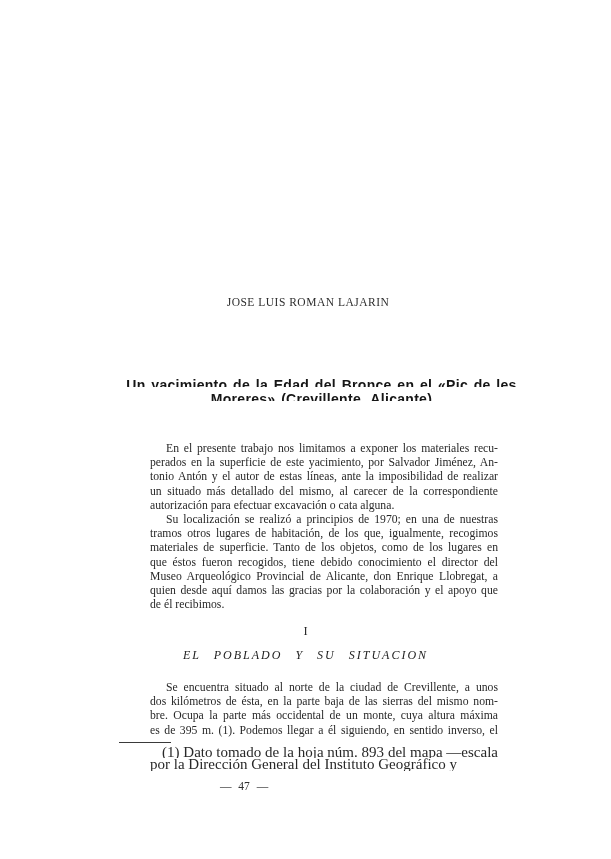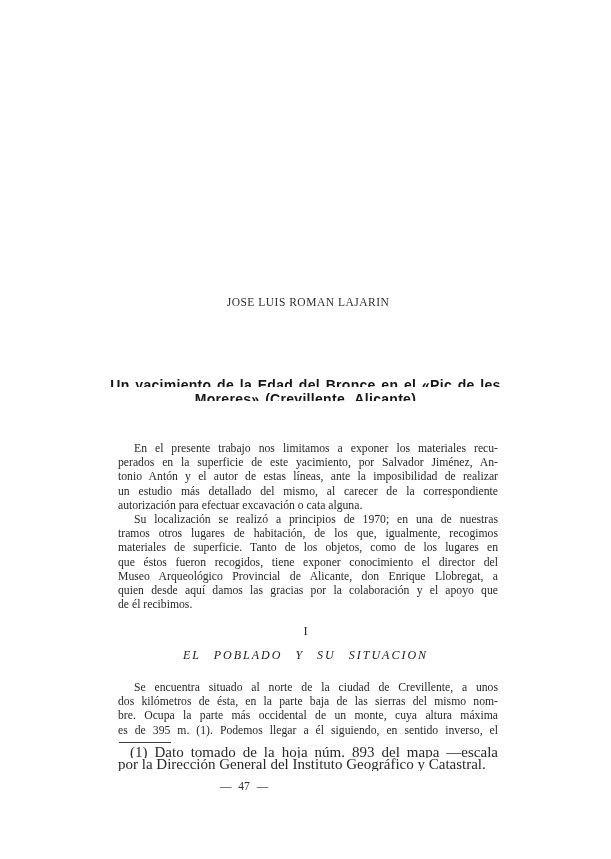--- a/index.html
+++ b/index.html
@@ -51,20 +51,21 @@
     position: absolute;
     left: 118px; width: 380px;
     font-size: 11.7px;
     line-height: 14.2px;
   }
   .body-a { top: 398px; }
   .body-b { top: 637px; }
   .tline {
     height: 14.2px;
     overflow: hidden;
+    padding-left: 32px;
   }
   .tline.just {
     text-align: justify;
     text-align-last: justify;
   }
   .para .tline:first-child { text-indent: 16px; }
   .section-number {
     position: absolute;
     top: 580px; left: 0; width: 611px;
     text-align: center;
@@ -115,28 +116,28 @@
   <div class="title">
       <div class="tline">Un yacimiento de la Edad del Bronce en el «Pic de les</div>
       <div class="tline">Moreres» (Crevillente, Alicante)</div>
     </div>
 
   <div class="body-block body-a">
     <div class="para">
         <div class="tline just">En el presente trabajo nos limitamos a exponer los materiales recu-</div>
         <div class="tline just">perados en la superficie de este yacimiento, por Salvador Jiménez, An-</div>
         <div class="tline just">tonio Antón y el autor de estas líneas, ante la imposibilidad de realizar</div>
-        <div class="tline just">un estudio más detallado del mismo, al carecer de la correspondiente</div>
+        <div class="tline just">un situado más detallado del mismo, al carecer de la correspondiente</div>
         <div class="tline">autorización para efectuar excavación o cata alguna.</div>
       </div>
     <div class="para">
         <div class="tline just">Su localización se realizó a principios de 1970; en una de nuestras</div>
         <div class="tline just">tramos otros lugares de habitación, de los que, igualmente, recogimos</div>
         <div class="tline just">materiales de superficie. Tanto de los objetos, como de los lugares en</div>
-        <div class="tline just">que éstos fueron recogidos, tiene exponer conocimiento el director del</div>
+        <div class="tline just">que éstos fueron recogidos, tiene debido conocimiento el director del</div>
         <div class="tline just">Museo Arqueológico Provincial de Alicante, don Enrique Llobregat, a</div>
         <div class="tline just">quien desde aquí damos las gracias por la colaboración y el apoyo que</div>
         <div class="tline">de él recibimos.</div>
       </div>
   </div>
 
   <div class="section-number">I</div>
 
   <div class="section-heading">EL POBLADO Y SU SITUACION</div>
 

